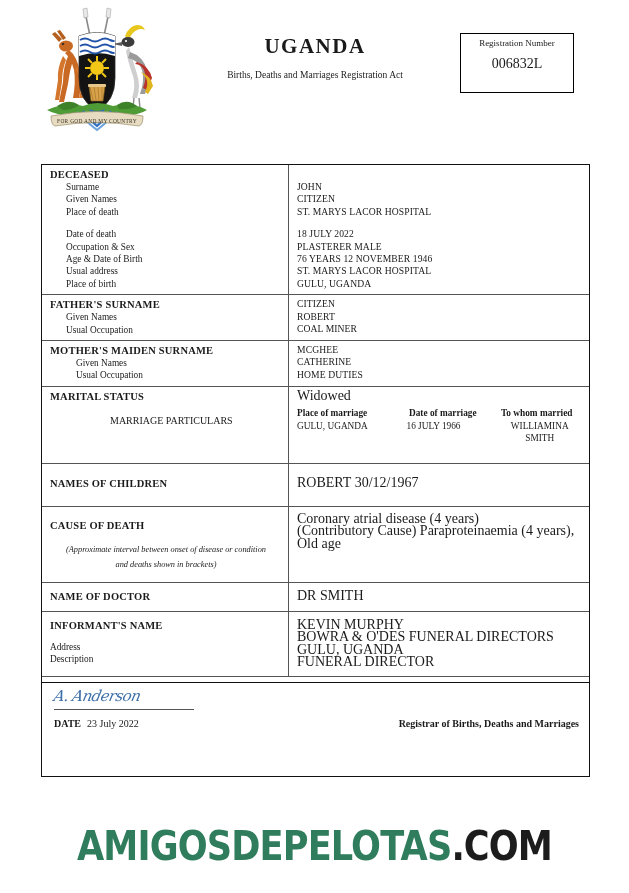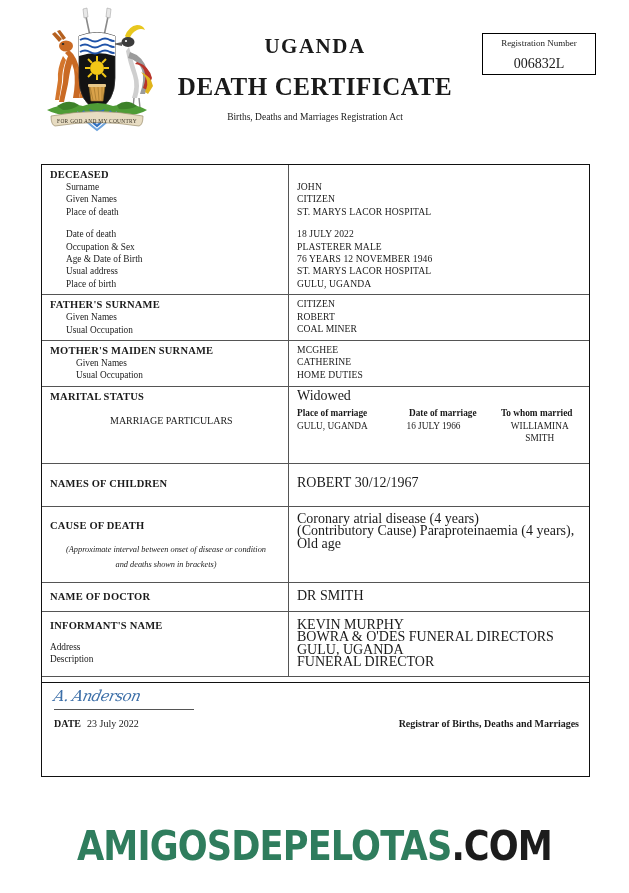--- a/index.html
+++ b/index.html
@@ -46,26 +46,26 @@
     font-weight: bold;
     letter-spacing: 0.6px;
     margin-top: 14px;
   }
   .title-act {
     font-size: 9.5px;
     margin-top: 11px;
   }
   .reg-box {
     position: absolute;
-    left: 482px;
+    left: 460px;
     top: 33px;
     width: 108px;
     border: 1.3px solid #000;
     text-align: center;
-    padding: 4px 2px 2px 2px;
+    padding: 4px 2px 20px 2px;
     background: #fff;
   }
   .reg-label { font-size: 9px; }
   .reg-value { font-size: 14px; margin-top: 8px; }
 
   
   .cert-table {
     position: absolute;
     left: 41px;
     top: 133px;
@@ -306,21 +306,20 @@
     </g>
 
     <g>
       <path d="M18 110 Q64 101 110 110 Q110 119 106 120 Q64 113 22 120 Q18 119 18 110 Z" fill="#e7dcc2" stroke="#9c8f6e" stroke-width="0.7"></path>
       <text x="64" y="117" font-family="'Liberation Serif', serif" font-size="5.4" fill="#3a3326" text-anchor="middle" letter-spacing="0.3">FOR GOD AND MY COUNTRY</text>
     </g>
   </svg>
 
   <div class="title-block">
     <div class="title-uganda">UGANDA</div>
-    <div class="title-death">DEATH CERTIFICATE</div>
     <div class="title-act">Births, Deaths and Marriages Registration Act</div>
   </div>
 
   <div class="reg-box">
     <div class="reg-label">Registration Number</div>
     <div class="reg-value">006832L</div>
   </div>
 </div>
 
 <div class="cert-table">

